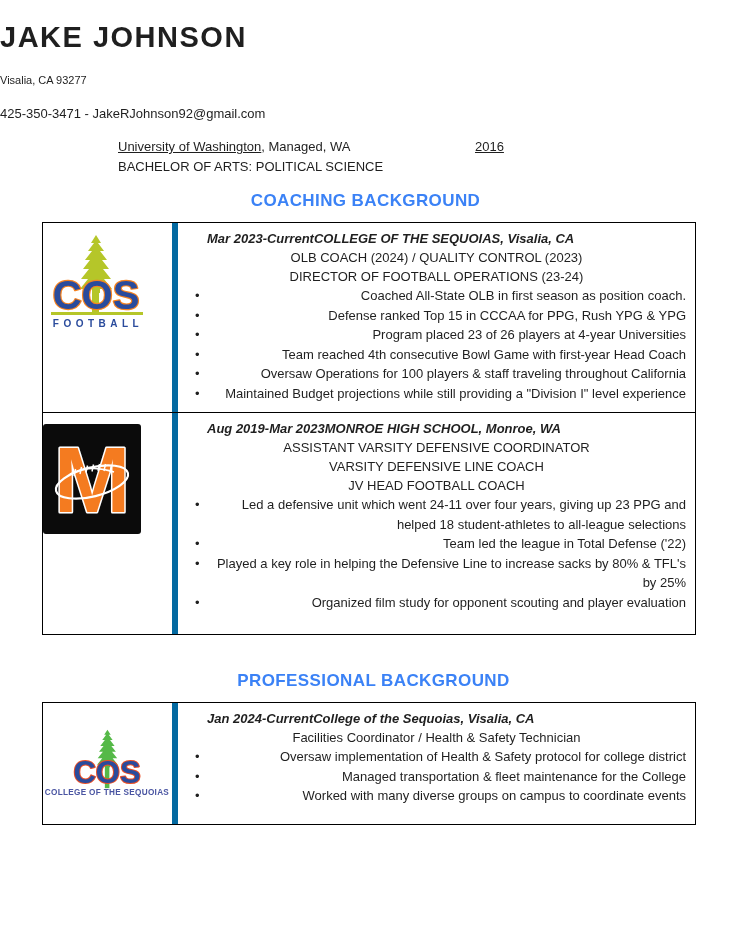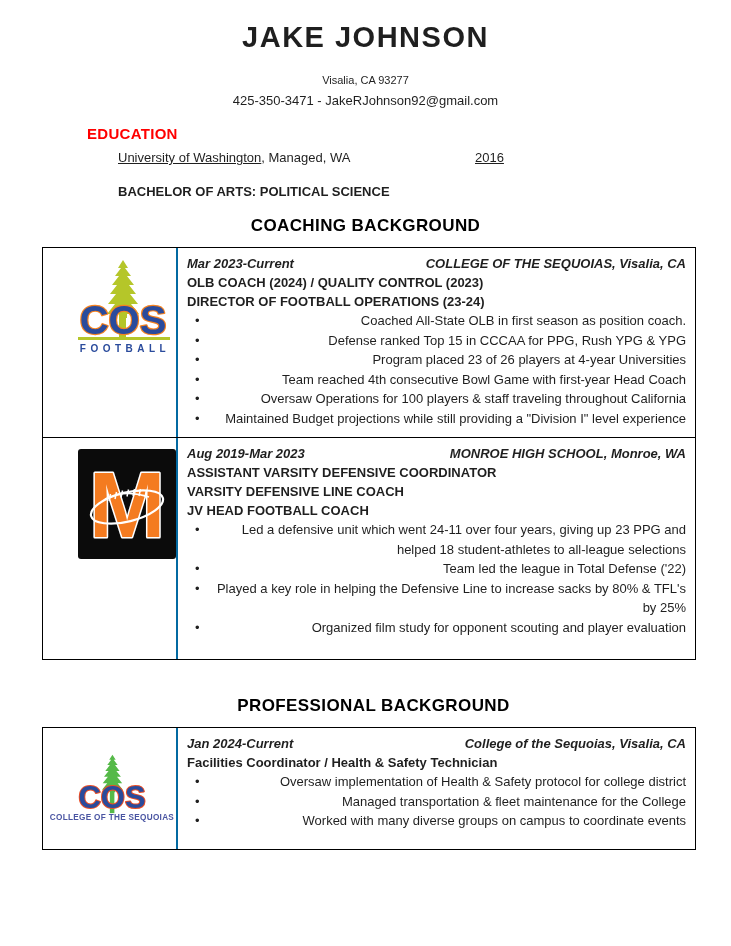--- a/index.html
+++ b/index.html
@@ -5,51 +5,51 @@
   * { box-sizing: border-box; }
   html,body { margin:0; padding:0; background:#ffffff; }
   body {
     width:731px; height:946px; position:relative; overflow:hidden;
     font-family:"Liberation Sans", sans-serif; color:#1f1f1f;
     -webkit-font-smoothing:antialiased;
   }
   .page { width:731px; height:946px; background:#ffffff; }
 
   
-  .header { text-align:center; padding-top:20px; }
+  .header { text-align:left; padding-top:20px; }
   .name { font-size:29px; font-weight:bold; letter-spacing:1.5px; line-height:34px; }
   .loc { font-size:11px; margin-top:18px; line-height:17px; }
-  .contact { font-size:13px; margin-top:3px; line-height:17px; }
+  .contact { font-size:13px; margin-top:16px; line-height:17px; }
 
   
   .edu { margin:16px 0 0 87px; }
   .edu-heading { color:#ff0000; font-weight:bold; font-size:15px; letter-spacing:0.3px; }
   .edu-body { margin:7px 0 0 31px; font-size:13px; }
   .edu-row { position:relative; line-height:18px; }
   .school { text-decoration:underline;text-align:right; }
   .edu-year { position:absolute; left:357px; top:0;text-decoration:underline; }
-  .degree { font-weight:bold; margin-top:16px; line-height:18px; }
+  .degree { font-weight:normal; margin-top:2px; line-height:18px; }
 
   
-  .section-heading { text-align:center; color:#000000; font-weight:bold;
+  .section-heading { text-align:center; color:#3b82f6; font-weight:bold;
     font-size:17px; letter-spacing:0.4px; }
   .coaching-heading { margin-top:15px; }
   .professional-heading { margin-top:36px;padding-left:16px; }
 
   
   .xp-table { margin:11px 0 0 42px; width:654px; border:1px solid #000; }
   .xp-row { display:flex; }
   .xp-row + .xp-row { border-top:1px solid #000; }
-  .logo-cell { width:135px; flex:0 0 135px; border-right:2px solid #0369a1;
-    display:flex; justify-content:flex-end; align-items:flex-start; padding-top:11px; }
+  .logo-cell { width:135px; flex:0 0 135px; border-right:6px solid #0369a1;
+    display:flex; justify-content:flex-start; align-items:flex-start; padding-top:11px; }
   .logo-cell.centered { align-items:center; padding-top:0; }
   .content-cell { flex:1; padding:6px 9px 9px 9px; font-size:13px; }
-  .head-line { display:flex; justify-content:space-between;
-    font-weight:bold; font-style:italic; line-height:19px; }
-  .titles div { font-weight:bold; line-height:19px; }
+  .head-line { display:flex; 
+    font-weight:bold; font-style:italic; line-height:19px;margin-left:20px; }
+  .titles div { font-weight:normal; line-height:19px;text-align:center; }
   ul.bullets { margin:0; padding:0; list-style:none; }
   ul.bullets li { position:relative; padding-left:23px; line-height:19.5px;text-align:right; }
   ul.bullets li::before { content:"\2022"; position:absolute; left:8px; top:0; }
 
   .row-coaching-0 { min-height:177px; }
   .row-coaching-1 { min-height:222px; }
   .row-professional-0 { min-height:121px; }
 
   svg text { font-family:"Liberation Sans", sans-serif; }
 </style>
@@ -58,21 +58,20 @@
 
 <div class="page">
 
   <div class="header">
     <div class="name">JAKE JOHNSON</div>
     <div class="loc">Visalia, CA 93277</div>
     <div class="contact">425-350-3471 - JakeRJohnson92@gmail.com</div>
   </div>
 
   <div class="edu">
-    <div class="edu-heading">EDUCATION</div>
     <div class="edu-body">
       <div class="edu-row">
         <span class="school">University of Washington</span><span>, Managed, WA</span>
         <span class="edu-year">2016</span>
       </div>
       <div class="degree">BACHELOR OF ARTS: POLITICAL SCIENCE</div>
     </div>
   </div>
 
   <div class="section-heading coaching-heading">COACHING BACKGROUND</div>

